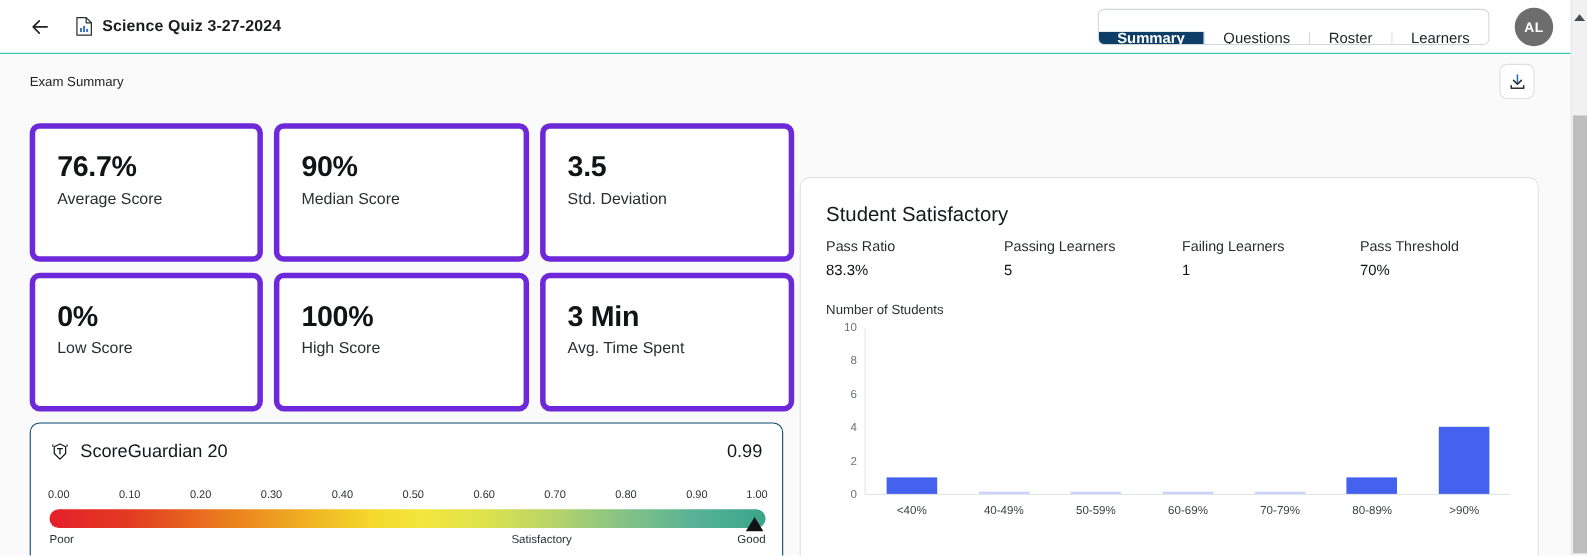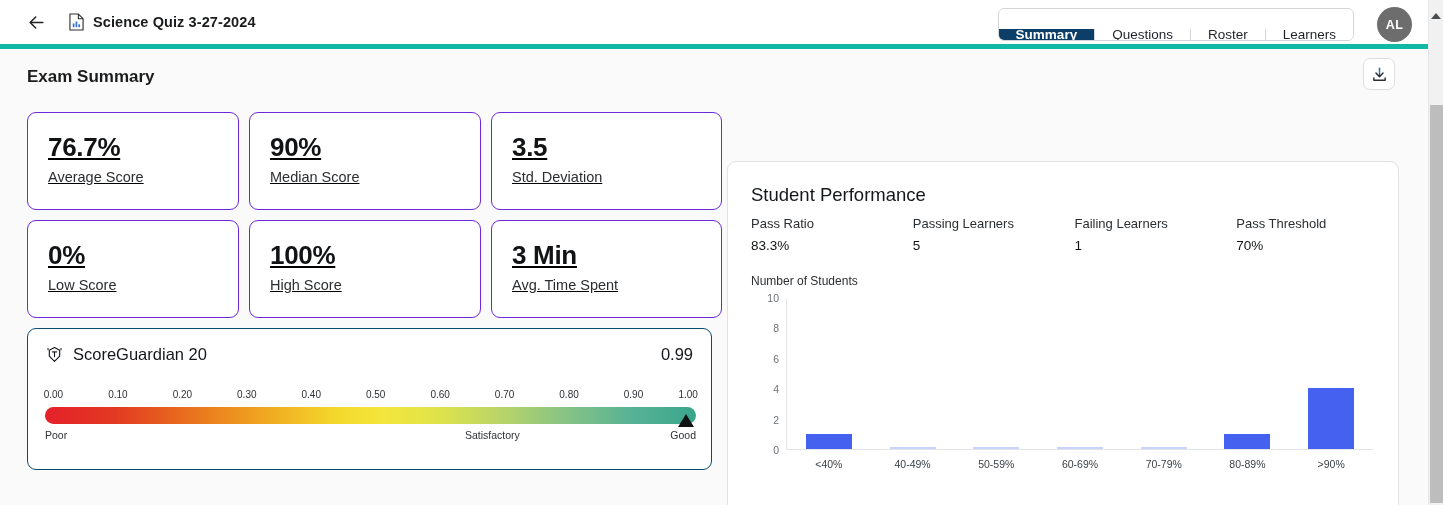--- a/index.html
+++ b/index.html
@@ -7,21 +7,21 @@
     width: 1443px; height: 505px;
     font-family: "Liberation Sans", sans-serif;
     background: #ffffff;
     overflow: hidden;
   }
   .app { position: relative; width: 1443px; height: 505px; }
 
   
   .topbar {
     position: absolute; left: 0; top: 0; width: 1428px; height: 49px;
-    background: #ffffff; border-bottom: 5px solid #14b8a6;
+    background: #ffffff; border-bottom: 1px solid #14b8a6;
     display: flex; align-items: center;
   }
   .back-btn {
     width: 34px; height: 34px; margin-left: 19px;
     display: flex; align-items: center; justify-content: center;
     border-radius: 5px; cursor: pointer; color: #202124;
   }
   .doc-icon { margin-left: 16px; display: flex; align-items: center; }
   .title {
     margin-left: 9px; font-size: 14.5px; color: #1b1c1d; font-weight: 600;
@@ -49,38 +49,38 @@
     letter-spacing: .4px; cursor: pointer;
   }
 
   
   .page {
     position: absolute; left: 0; top: 49px; width: 1428px; height: 456px;
     background: #fafafa;
   }
   .page-head {
     position: absolute; left: 27px; top: 18px;
-    font-size: 17px; font-weight: 700; color: #1b1c1d;
+    font-size: 12px; font-weight: 400; color: #1b1c1d;
   }
   .download-btn {
     position: absolute; right: 33px; top: 9px;
     width: 32px; height: 32px; border: 1px solid #dcdfe2; border-radius: 7px;
     background: #ffffff; display: flex; align-items: center; justify-content: center;
     cursor: pointer;
   }
 
   
   .left-col { position: absolute; left: 27px; top: 63px; width: 685px; }
   .stat-grid {
     display: grid; grid-template-columns: 212px 232px 231px;
     gap: 10px 10px;
   }
   .stat-card {
-    background: #ffffff; border: 1px solid #6d28d9; border-radius: 9px;
-    height: 98px; padding: 20px 0 0 20px; text-decoration: underline;
+    background: #ffffff; border: 5px solid #6d28d9; border-radius: 9px;
+    height: 126px; padding: 20px 0 0 20px;
   }
   .stat-value { font-size: 26px; font-weight: 700; color: #111315; line-height: 1.1; letter-spacing: -.3px;}
   .stat-label { font-size: 14.5px; color: #2b2e31; margin-top: 7px; }
 
   .sg-card {
     background: #ffffff; border: 1px solid #0c4a6e; border-radius: 9px;
     margin-top: 10px; height: 142px; padding: 16px 17px 0 17px; position: relative;
   }
   .sg-head { display: flex; align-items: center; }
   .sg-icon { margin-right: 9px; display: flex; align-items: center; }
@@ -268,21 +268,21 @@
           <div class="sg-legend">
             <span class="sg-leg" style="left:0%">Poor</span>
             <span class="sg-leg" style="left:64.5%">Satisfactory</span>
             <span class="sg-leg" style="right:0%">Good</span>
           </div>
         </div>
       </div>
     </div>
 
     <div class="perf-card">
-      <div class="perf-title">Student Performance</div>
+      <div class="perf-title">Student Satisfactory</div>
 
       <div class="kpis">
         <div class="kpi">
           <div class="kpi-label">Pass Ratio</div>
           <div class="kpi-value">83.3%</div>
         </div>
         <div class="kpi">
           <div class="kpi-label">Passing Learners</div>
           <div class="kpi-value">5</div>
         </div>

